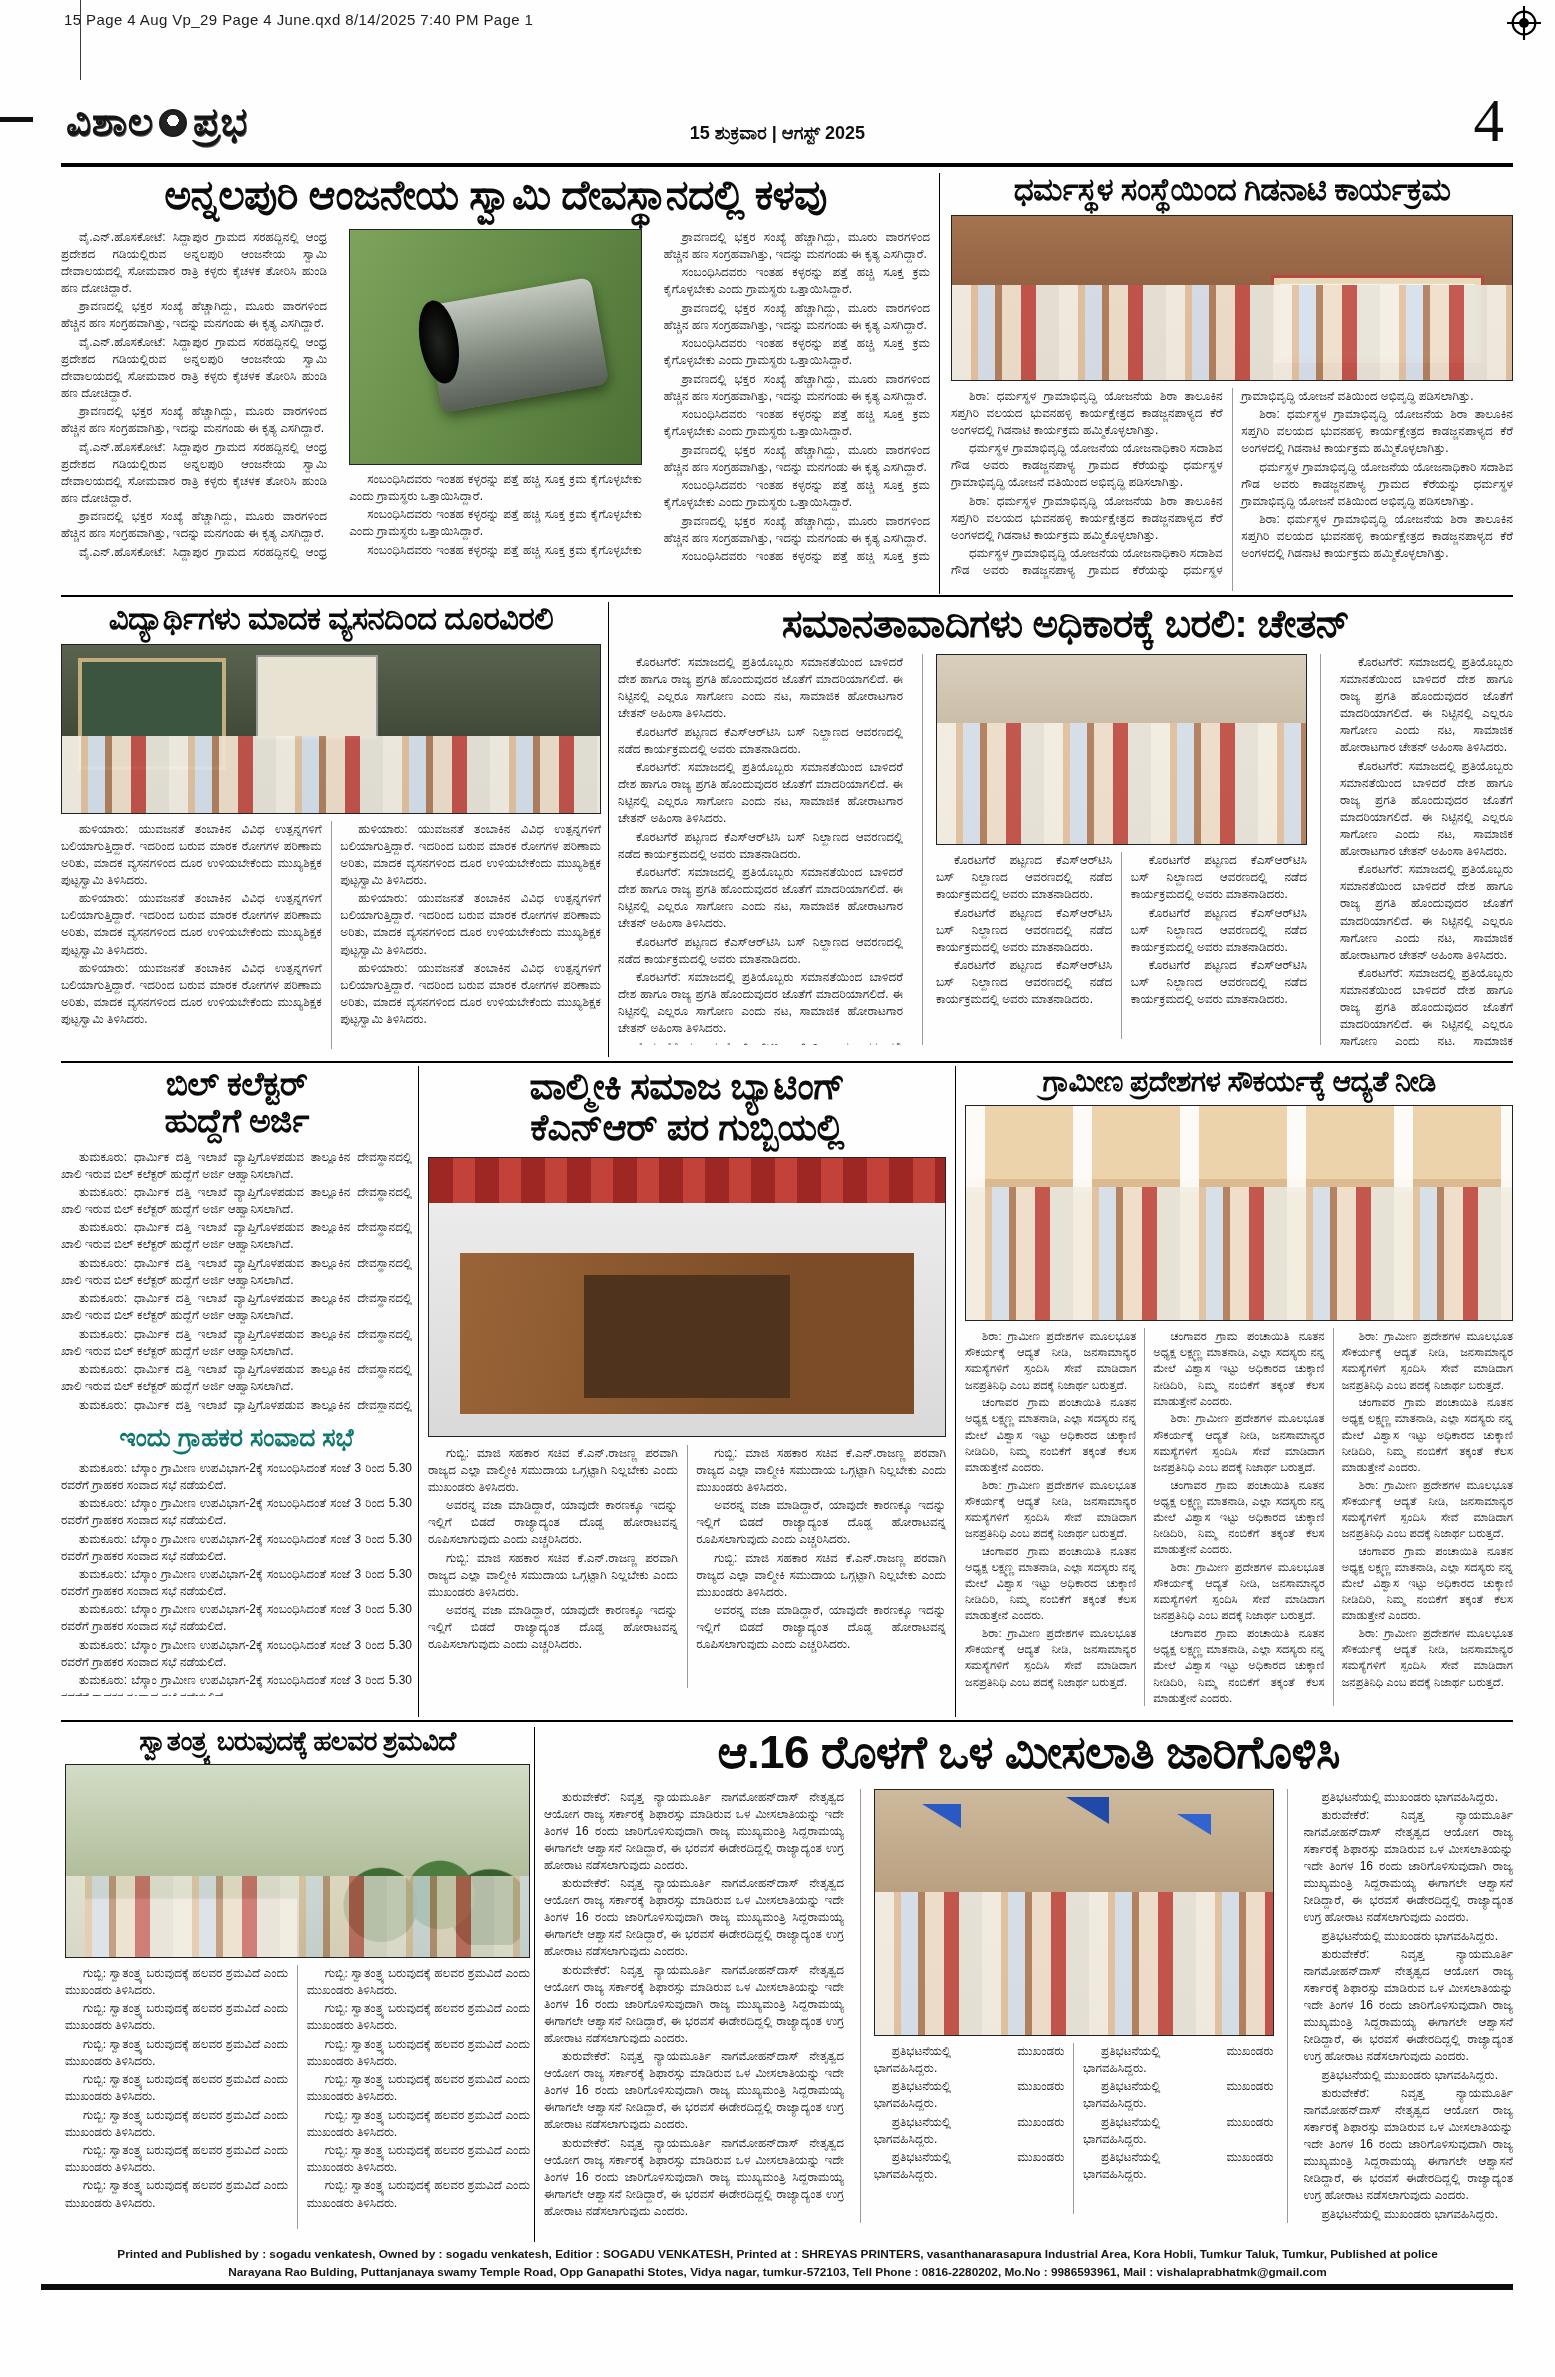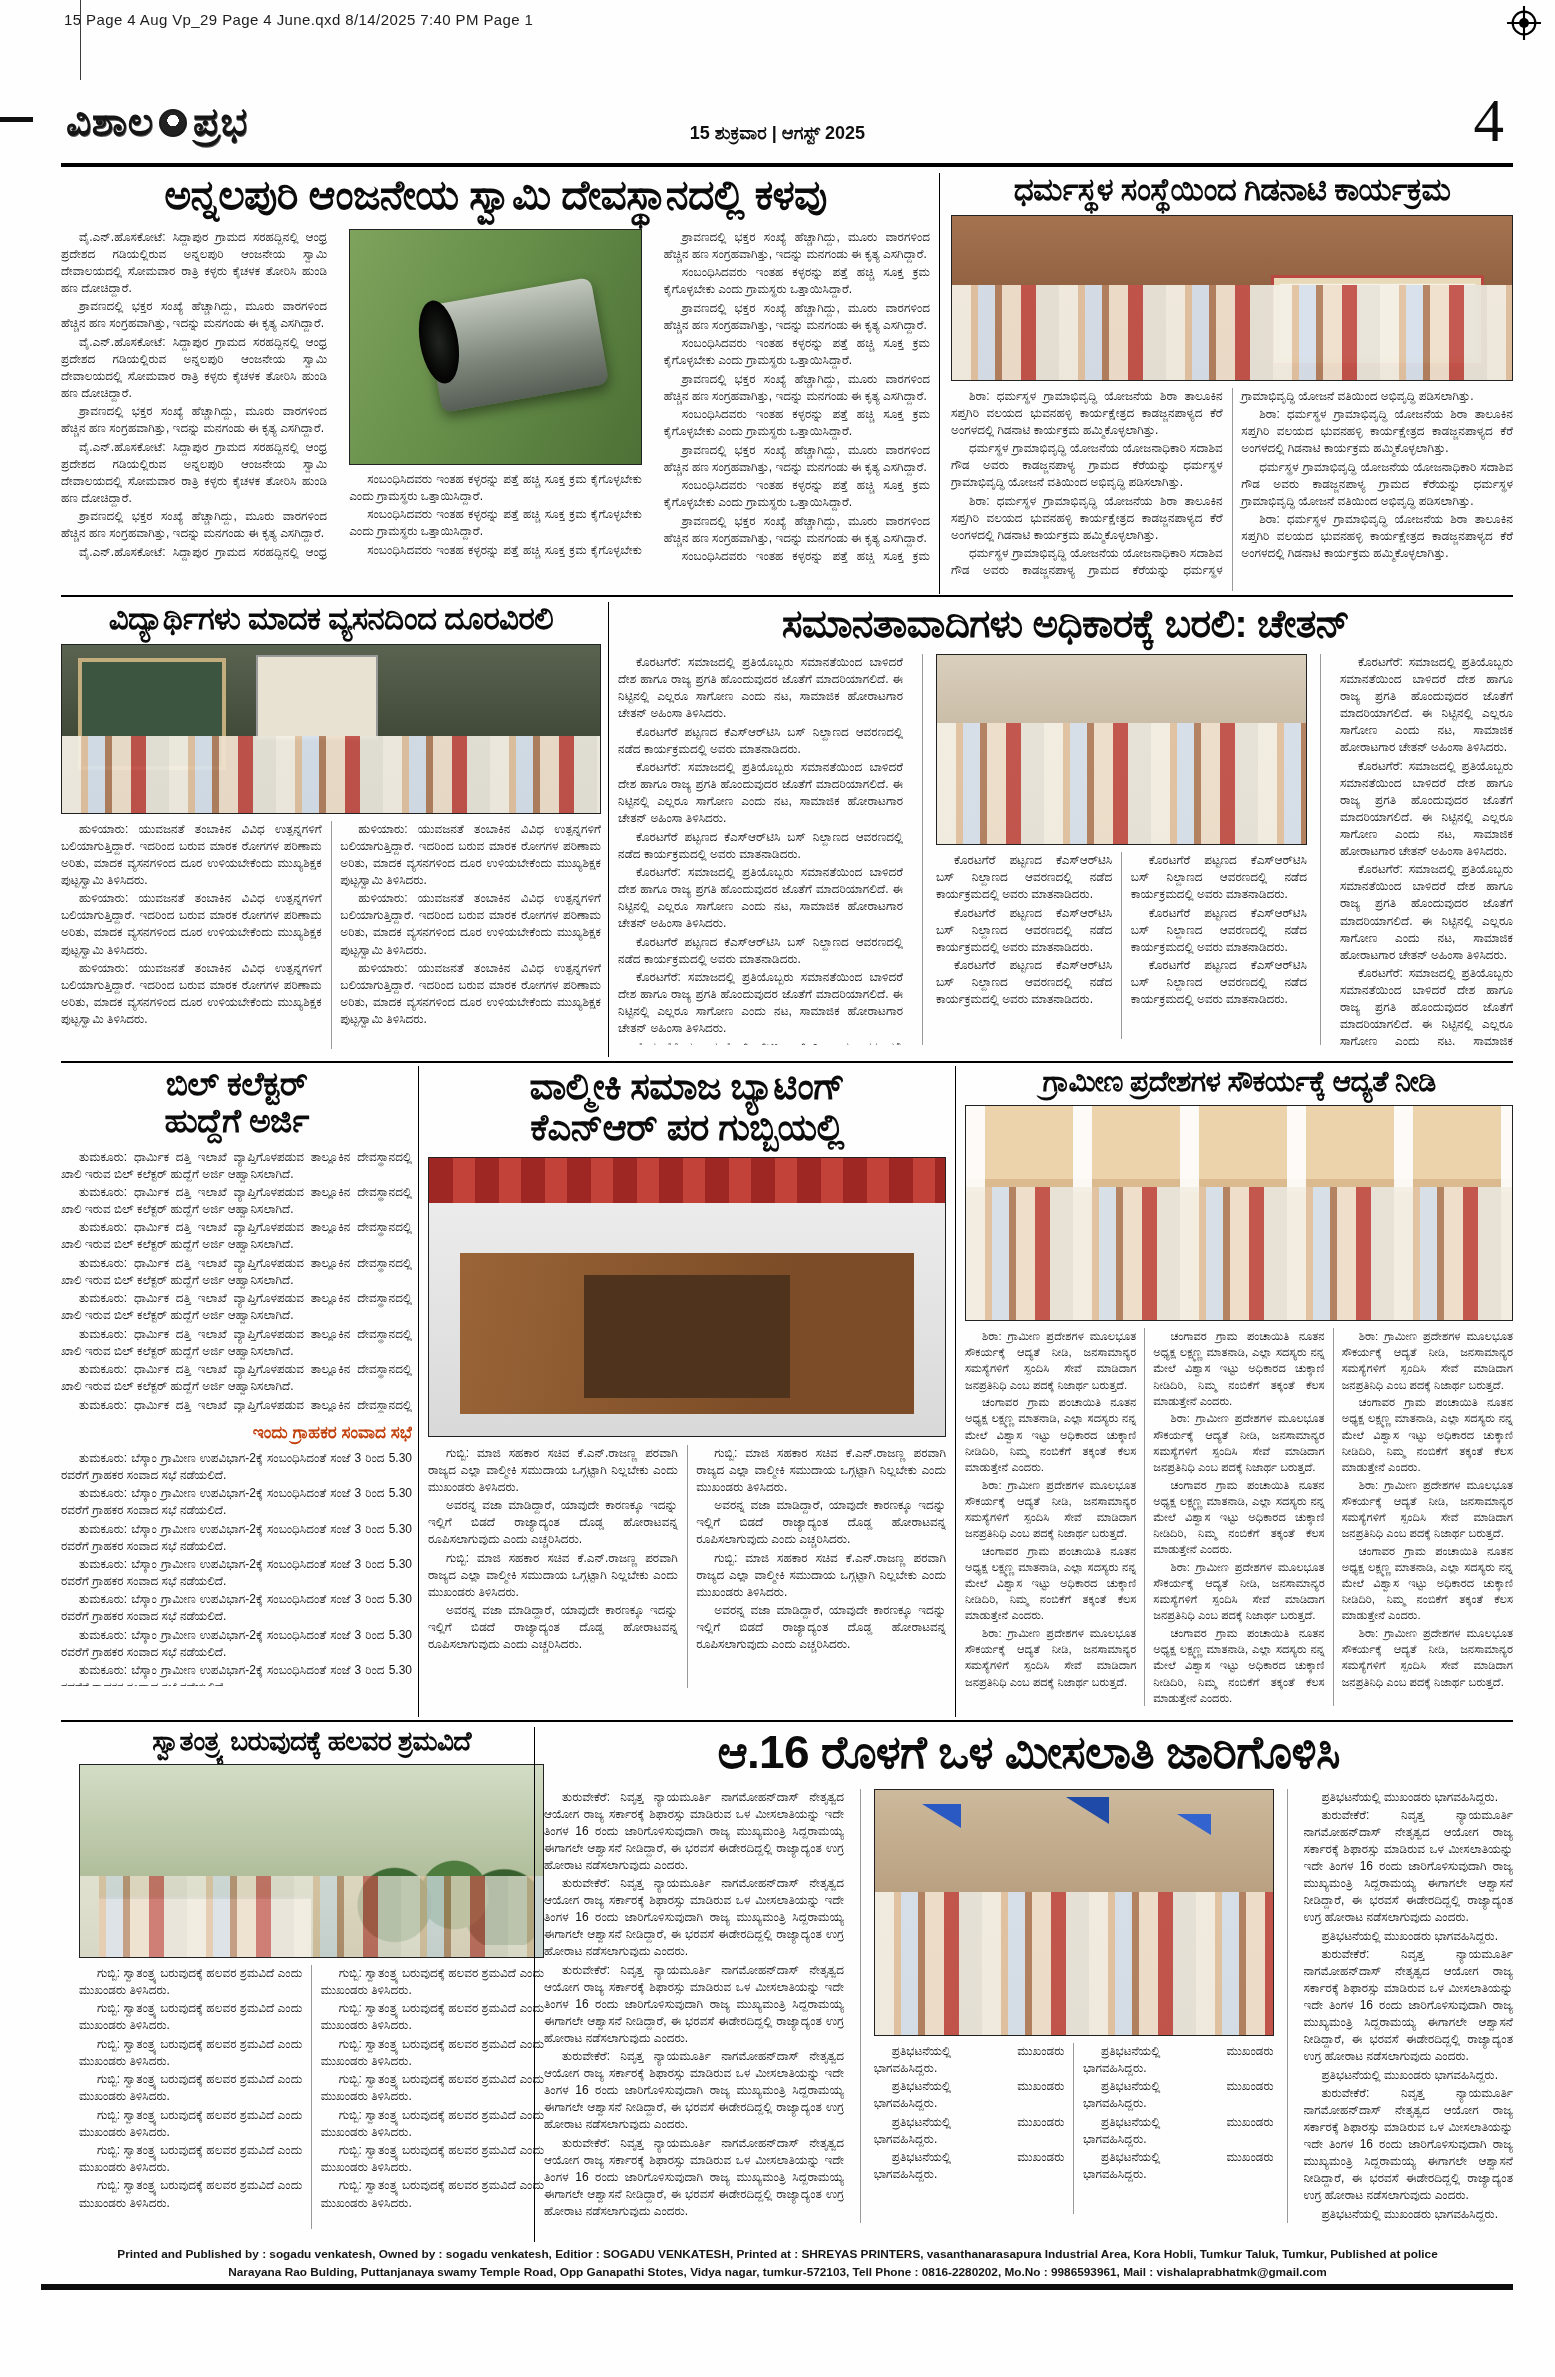--- a/index.html
+++ b/index.html
@@ -24,21 +24,21 @@
   .vrule{position:absolute;background:#000;width:1.4px;}
   
   .art{position:absolute;overflow:hidden;}
   .art h1,.art h2{margin:0;text-align:center;font-weight:800;color:#0c0c0c;line-height:1.12;letter-spacing:-0.7px;}
   .body-text{font-size:12px;line-height:1.42;text-align:justify;overflow:hidden;}
   .body-text p{margin:0 0 1.4px 0;text-indent:1.5em;}
   .cols2{columns:2;column-gap:18.6px;column-rule:0.7px solid #9a9a9a;column-fill:auto;}
   .cols3{columns:3;column-gap:17px;column-rule:0.7px solid #9a9a9a;column-fill:auto;}
   .photo{position:relative;width:100%;border:0.7px solid #222;box-sizing:border-box;overflow:hidden;}
   .flexrow{display:flex;}
-  .subhead{font-weight:800;text-align:right;font-size:17px;margin:10px 0 7.1px 0;color:#c2410c;}
+  .subhead{font-weight:800;text-align:center;font-size:25px;margin:10px 0 7.1px 0;color:#0f766e;}
   
   .ph-hundi{background:linear-gradient(115deg,#7da35c,#628a46 55%,#4d7036);}
   .ph-hundi .cyl{position:absolute;left:28%;top:26%;width:58%;height:46%;border-radius:10px;
       background:linear-gradient(#c2c8bd,#7c847a 60%,#565e55);transform:rotate(-10deg);box-shadow:0 5.7px 13px rgba(0,0,0,.45);}
   .ph-hundi .cyl-mouth{position:absolute;left:24%;top:30%;width:13%;height:36%;border-radius:50%;
       background:radial-gradient(#20241f,#000 75%);transform:rotate(-10deg);}
   .crowd{position:absolute;left:0;right:0;bottom:0;height:58%;opacity:.95;
       background:repeating-linear-gradient(90deg,#f4efe4 0 18.6px,#e2c3a2 18.6px 26px,#d7e1ec 26px 43px,#b2805f 43px 50px,#efe0cd 50px 69px,#c2524a 69px 84px,#e8e4da 84px 107px);}
   .ph-dharma{background:linear-gradient(#a5734f,#885a3c 65%,#6f462e);}
   .ph-dharma .banner{position:absolute;right:5%;top:36%;width:37%;height:52%;background:#f7f2e6;
@@ -285,21 +285,21 @@
         <p>ಶಿರಾ: ಗ್ರಾಮೀಣ ಪ್ರದೇಶಗಳ ಮೂಲಭೂತ ಸೌಕರ್ಯಕ್ಕೆ ಆದ್ಯತೆ ನೀಡಿ, ಜನಸಾಮಾನ್ಯರ ಸಮಸ್ಯೆಗಳಿಗೆ ಸ್ಪಂದಿಸಿ ಸೇವೆ ಮಾಡಿದಾಗ ಜನಪ್ರತಿನಿಧಿ ಎಂಬ ಪದಕ್ಕೆ ನಿಜಾರ್ಥ ಬರುತ್ತದೆ.</p>
         <p>ಚಂಗಾವರ ಗ್ರಾಮ ಪಂಚಾಯಿತಿ ನೂತನ ಅಧ್ಯಕ್ಷ ಲಕ್ಷ್ಮಣ್ಣ ಮಾತನಾಡಿ, ಎಲ್ಲಾ ಸದಸ್ಯರು ನನ್ನ ಮೇಲೆ ವಿಶ್ವಾಸ ಇಟ್ಟು ಅಧಿಕಾರದ ಚುಕ್ಕಾಣಿ ನೀಡಿದಿರಿ, ನಿಮ್ಮ ನಂಬಿಕೆಗೆ ತಕ್ಕಂತೆ ಕೆಲಸ ಮಾಡುತ್ತೇನೆ ಎಂದರು.</p>
         <p>ಶಿರಾ: ಗ್ರಾಮೀಣ ಪ್ರದೇಶಗಳ ಮೂಲಭೂತ ಸೌಕರ್ಯಕ್ಕೆ ಆದ್ಯತೆ ನೀಡಿ, ಜನಸಾಮಾನ್ಯರ ಸಮಸ್ಯೆಗಳಿಗೆ ಸ್ಪಂದಿಸಿ ಸೇವೆ ಮಾಡಿದಾಗ ಜನಪ್ರತಿನಿಧಿ ಎಂಬ ಪದಕ್ಕೆ ನಿಜಾರ್ಥ ಬರುತ್ತದೆ.</p>
         <p>ಚಂಗಾವರ ಗ್ರಾಮ ಪಂಚಾಯಿತಿ ನೂತನ ಅಧ್ಯಕ್ಷ ಲಕ್ಷ್ಮಣ್ಣ ಮಾತನಾಡಿ, ಎಲ್ಲಾ ಸದಸ್ಯರು ನನ್ನ ಮೇಲೆ ವಿಶ್ವಾಸ ಇಟ್ಟು ಅಧಿಕಾರದ ಚುಕ್ಕಾಣಿ ನೀಡಿದಿರಿ, ನಿಮ್ಮ ನಂಬಿಕೆಗೆ ತಕ್ಕಂತೆ ಕೆಲಸ ಮಾಡುತ್ತೇನೆ ಎಂದರು.</p>
         <p>ಶಿರಾ: ಗ್ರಾಮೀಣ ಪ್ರದೇಶಗಳ ಮೂಲಭೂತ ಸೌಕರ್ಯಕ್ಕೆ ಆದ್ಯತೆ ನೀಡಿ, ಜನಸಾಮಾನ್ಯರ ಸಮಸ್ಯೆಗಳಿಗೆ ಸ್ಪಂದಿಸಿ ಸೇವೆ ಮಾಡಿದಾಗ ಜನಪ್ರತಿನಿಧಿ ಎಂಬ ಪದಕ್ಕೆ ನಿಜಾರ್ಥ ಬರುತ್ತದೆ.</p>
       </div>
   </section>
 
   <div class="hrule" style="left:61px;top:1720px;width:1452px;"></div>
 
-  <section class="art" style="left:79px;top:1727px;width:465px;height:514px;">
+  <section class="art" style="left:65px;top:1727px;width:465px;height:514px;font-family:Liberation Serif, serif;">
     <h2 style="font-size:26.4px;">ಸ್ವಾತಂತ್ರ್ಯ ಬರುವುದಕ್ಕೆ ಹಲವರ ಶ್ರಮವಿದೆ</h2>
     <div class="photo ph-freedom" style="height:194px;margin-top:7.1px;">
       <div class="plants"></div>
       <div class="tablecloth"></div>
       <div class="crowd" style="height:42%;opacity:.7;"></div>
     </div>
     <div class="body-text cols2" style="height:264px;margin-top:7.1px;">
       <p>ಗುಬ್ಬಿ: ಸ್ವಾತಂತ್ರ್ಯ ಬರುವುದಕ್ಕೆ ಹಲವರ ಶ್ರಮವಿದೆ ಎಂದು ಮುಖಂಡರು ತಿಳಿಸಿದರು.</p>
     <p>ಗುಬ್ಬಿ: ಸ್ವಾತಂತ್ರ್ಯ ಬರುವುದಕ್ಕೆ ಹಲವರ ಶ್ರಮವಿದೆ ಎಂದು ಮುಖಂಡರು ತಿಳಿಸಿದರು.</p>
         <p>ಗುಬ್ಬಿ: ಸ್ವಾತಂತ್ರ್ಯ ಬರುವುದಕ್ಕೆ ಹಲವರ ಶ್ರಮವಿದೆ ಎಂದು ಮುಖಂಡರು ತಿಳಿಸಿದರು.</p>

